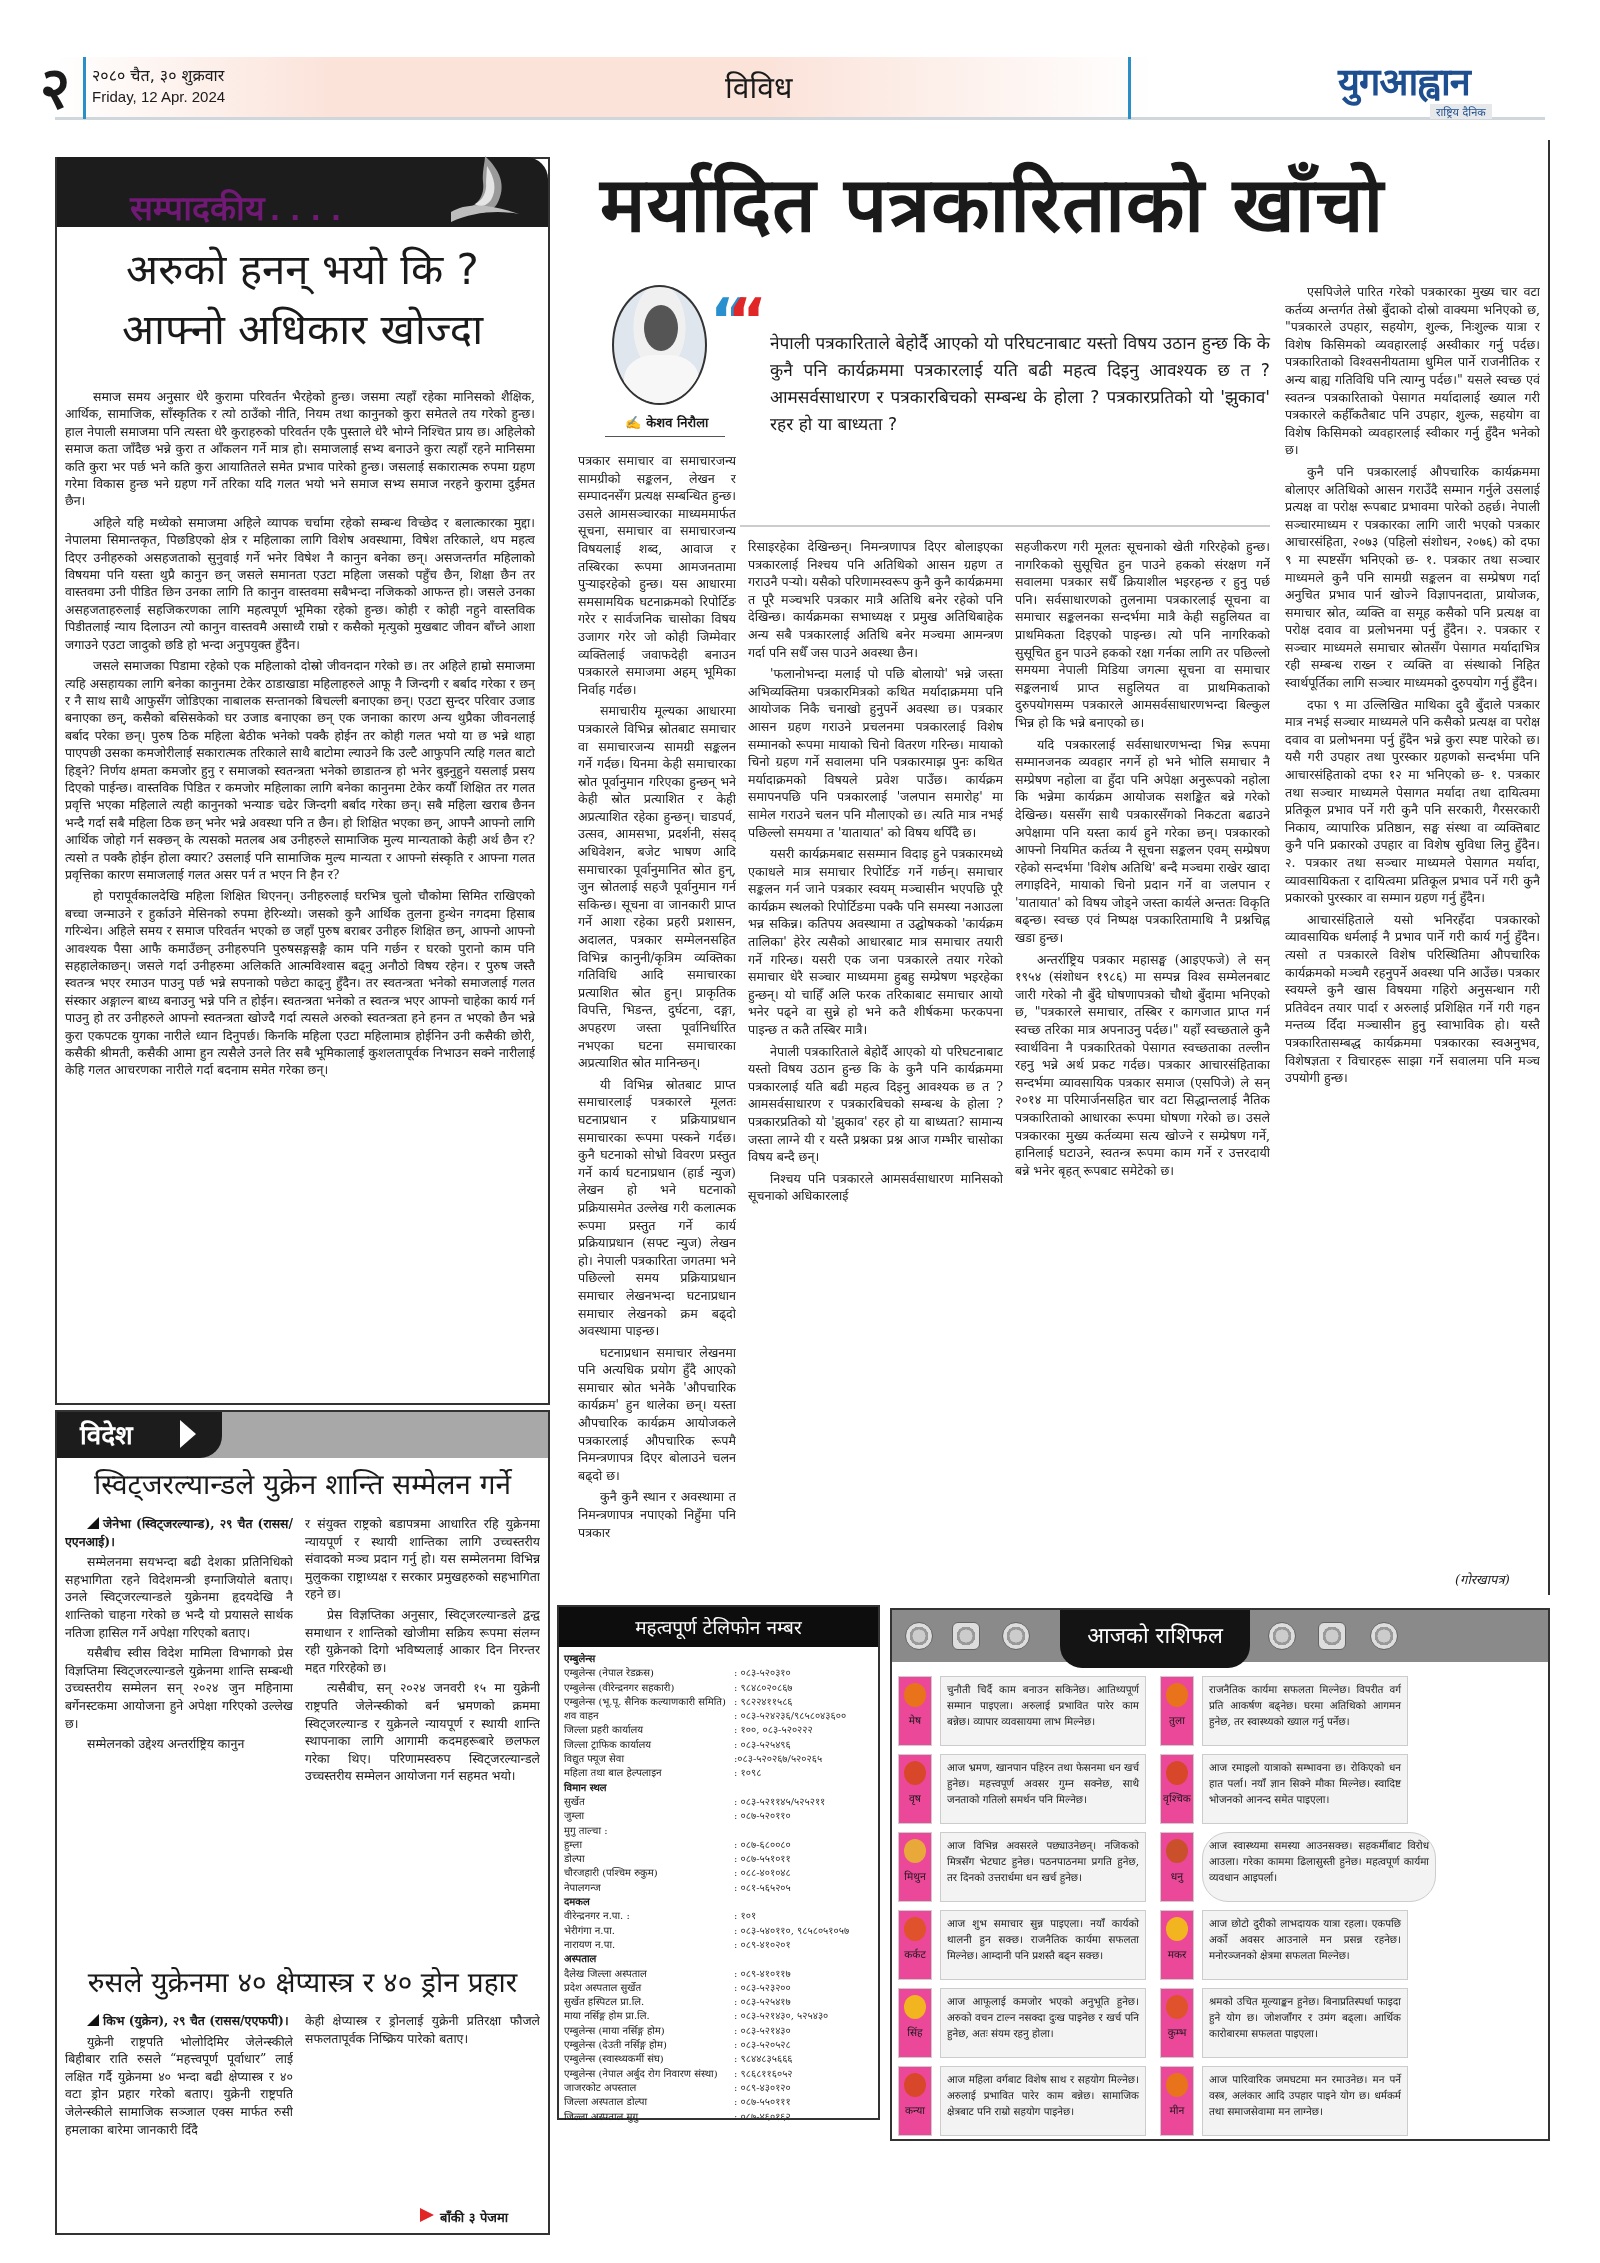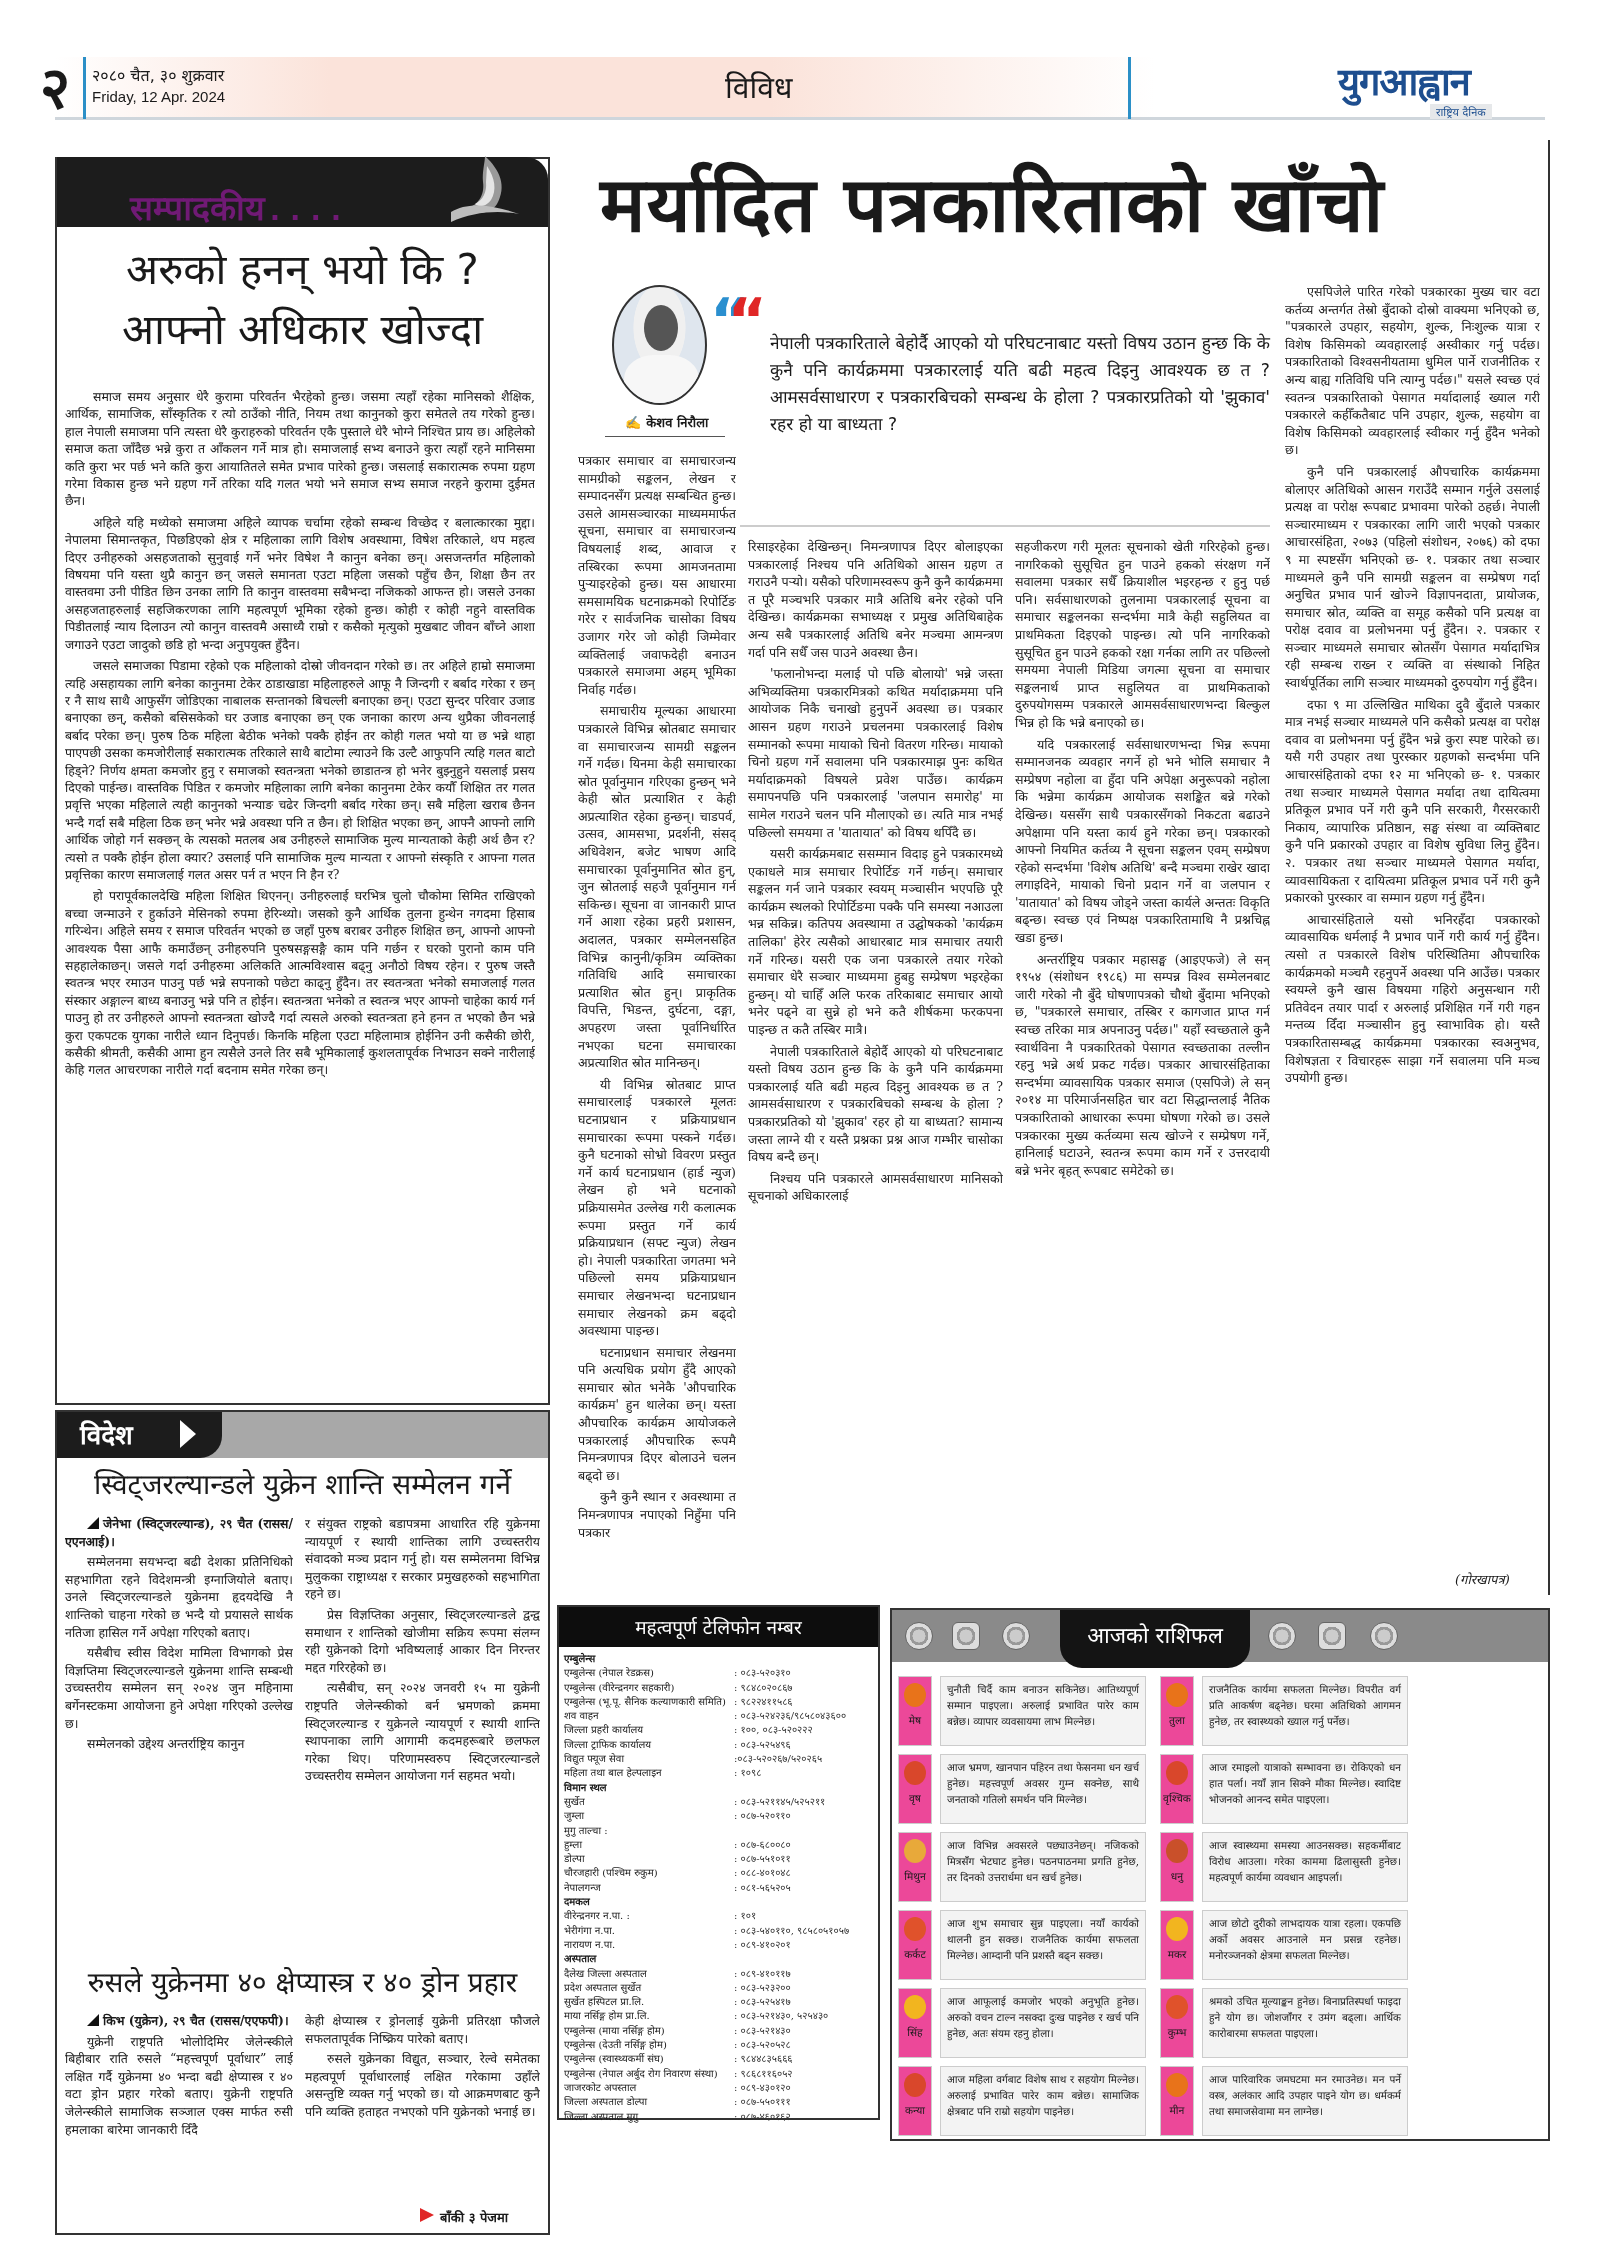--- a/index.html
+++ b/index.html
@@ -129,21 +129,20 @@
   <p>त्यसैबीच, सन् २०२४ जनवरी १५ मा युक्रेनी राष्ट्रपति जेलेन्स्कीको बर्न भ्रमणको क्रममा स्विट्जरल्यान्ड र युक्रेनले न्यायपूर्ण र स्थायी शान्ति स्थापनाका लागि आगामी कदमहरूबारे छलफल गरेका थिए। परिणामस्वरुप स्विट्जरल्यान्डले उच्चस्तरीय सम्मेलन आयोजना गर्न सहमत भयो।</p>
 </div>
 
 <div class="abs fn-title2">रुसले युक्रेनमा ४० क्षेप्यास्त्र र ४० ड्रोन प्रहार</div>
 <div class="abs fn-col" style="left:65px;top:2012px;width:228px;height:215px;">
   <p class="dateline"><span class="tri"></span><span>किभ (युक्रेन), २९ चैत (रासस/एएफपी)।</span></p>
   <p>युक्रेनी राष्ट्रपति भोलोदिमिर जेलेन्स्कीले बिहीबार राति रुसले “महत्त्वपूर्ण पूर्वाधार” लाई लक्षित गर्दै युक्रेनमा ४० भन्दा बढी क्षेप्यास्त्र र ४० वटा ड्रोन प्रहार गरेको बताए। युक्रेनी राष्ट्रपति जेलेन्स्कीले सामाजिक सञ्जाल एक्स मार्फत रुसी हमलाका बारेमा जानकारी दिँदै</p>
 </div>
 <div class="abs fn-col" style="left:305px;top:2012px;width:235px;height:190px;">
   <p style="text-indent:0">केही क्षेप्यास्त्र र ड्रोनलाई युक्रेनी प्रतिरक्षा फौजले सफलतापूर्वक निष्क्रिय पारेको बताए।</p>
-  <p>रुसले युक्रेनका विद्युत, सञ्चार, रेल्वे समेतका महत्वपूर्ण पूर्वाधारलाई लक्षित गरेकामा उहाँले असन्तुष्टि व्यक्त गर्नु भएको छ। यो आक्रमणबाट कुनै पनि व्यक्ति हताहत नभएको पनि युक्रेनको भनाई छ।</p>
 </div>
 <div class="abs cont"><span class="cont-arrow"></span><span>बाँकी ३ पेजमा</span></div>
 
 <div class="abs art-box"></div>
 <div class="abs art-title">मर्यादित पत्रकारिताको खाँचो</div>
 <div class="abs author-photo">
   <div class="author-head"></div>
   <div class="author-shirt"></div>
 </div>
 <div class="abs author-name"><span>✍ </span><span>केशव निरौला</span></div>
@@ -351,21 +350,21 @@
     <div class="abs fc-card" style="left: 1202px; top: 1676px; width: 206px;">राजनैतिक कार्यमा सफलता मिल्नेछ। विपरीत वर्ग प्रति आकर्षण बढ्नेछ। घरमा अतिथिको आगमन हुनेछ, तर स्वास्थ्यको ख्याल गर्नु पर्नेछ।</div>
     <div class="abs sign-card" style="left: 1160px; top: 1754px;">
       <span class="sign-icon" style="background: rgb(217, 71, 43);"></span>
       <span class="sign-name">वृश्चिक</span>
     </div>
     <div class="abs fc-card" style="left: 1202px; top: 1754px; width: 206px;">आज रमाइलो यात्राको सम्भावना छ। रोकिएको धन हात पर्ला। नयाँ ज्ञान सिक्ने मौका मिल्नेछ। स्वादिष्ट भोजनको आनन्द समेत पाइएला।</div>
     <div class="abs sign-card" style="left: 1160px; top: 1832px;">
       <span class="sign-icon" style="background: rgb(201, 80, 42);"></span>
       <span class="sign-name">धनु</span>
     </div>
-    <div class="abs fc-card" style="left: 1202px; top: 1832px; width: 206px;">आज स्वास्थ्यमा समस्या आउनसक्छ। सहकर्मीबाट विरोध आउला। गरेका काममा ढिलासुस्ती हुनेछ। महत्वपूर्ण कार्यमा व्यवधान आइपर्ला।</div>
+    <div class="abs fc-card" style="left: 1202px; top: 1832px; width: 234px; border-radius: 26px;">आज स्वास्थ्यमा समस्या आउनसक्छ। सहकर्मीबाट विरोध आउला। गरेका काममा ढिलासुस्ती हुनेछ। महत्वपूर्ण कार्यमा व्यवधान आइपर्ला।</div>
     <div class="abs sign-card" style="left: 1160px; top: 1910px;">
       <span class="sign-icon" style="background: rgb(242, 181, 31);"></span>
       <span class="sign-name">मकर</span>
     </div>
     <div class="abs fc-card" style="left: 1202px; top: 1910px; width: 206px;">आज छोटो दुरीको लाभदायक यात्रा रहला। एकपछि अर्को अवसर आउनाले मन प्रसन्न रहनेछ। मनोरञ्जनको क्षेत्रमा सफलता मिल्नेछ।</div>
     <div class="abs sign-card" style="left: 1160px; top: 1988px;">
       <span class="sign-icon" style="background: rgb(224, 82, 43);"></span>
       <span class="sign-name">कुम्भ</span>
     </div>
     <div class="abs fc-card" style="left: 1202px; top: 1988px; width: 206px;">श्रमको उचित मूल्याङ्कन हुनेछ। बिनाप्रतिस्पर्धा फाइदा हुने योग छ। जोशजाँगर र उमंग बढ्ला। आर्थिक कारोबारमा सफलता पाइएला।</div>

